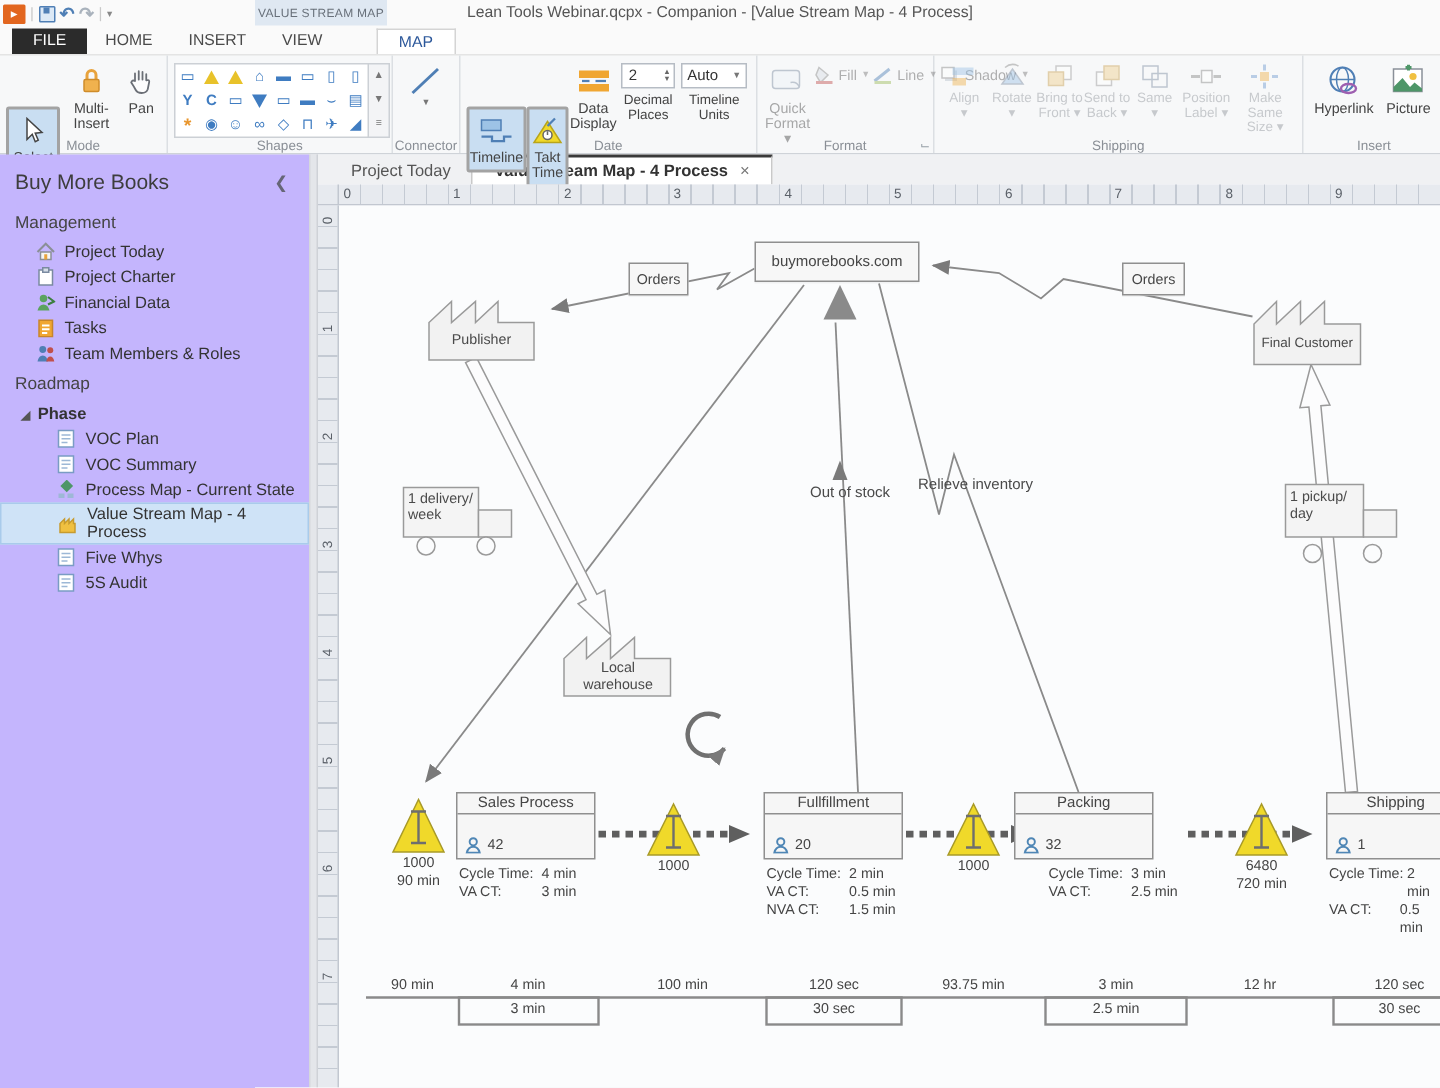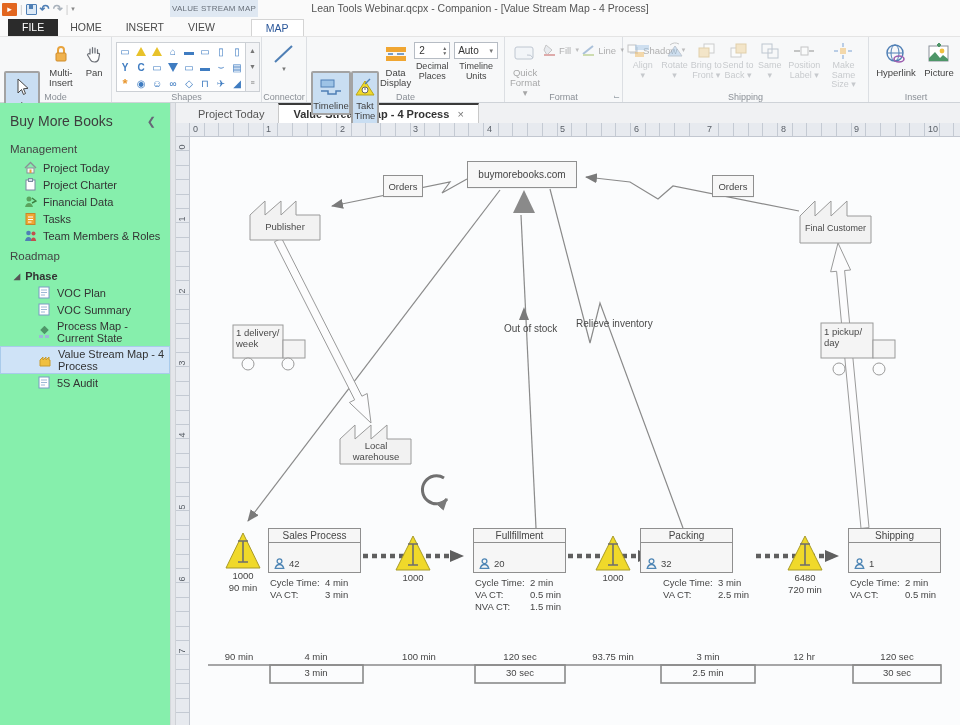--- a/index.html
+++ b/index.html
@@ -56,21 +56,21 @@
   .fmt-stack { display:flex; flex-direction:row; justify-content:flex-start; gap:2px; margin:4px 2px 0; }
   .fmt-row { display:flex; align-items:center; gap:3px; font-size:9.5px; color:#555; }
   .caret { font-size:6px; color:#777; }
   .launcher { position:absolute; right:2px; bottom:1px; font-size:8px; color:#98a0a8; }
 
   .arr-btn { width:34px; display:flex; flex-direction:column; align-items:center; padding:2px 0; }
   .arr-btn .blabel { font-size:9px; color:#8d9298; text-align:center; line-height:9.5px; margin-top:1px; }
 
   
   .main { display:flex; height:622px; }
-  .sidebar { width:170px; background:#86efac; position:relative; padding-top:6px; }
+  .sidebar { width:206px; background:#c4b5fd; position:relative; padding-top:6px; }
   .sb-title { font-size:14px; color:#3d3d3d; padding:4px 10px 8px; }
   .sb-collapse { position:absolute; right:14px; top:12px; color:#667; font-size:11px; }
   .sb-section { font-size:11.5px; color:#444; padding:6px 10px 4px; }
   .sb-item { display:flex; align-items:center; gap:6px; padding:2px 4px 2px 24px; font-size:11px; color:#333; }
   .sb-item svg, .sb-item .uic { flex:0 0 13px; }
   .sb-phase { display:flex; align-items:center; gap:5px; padding:4px 4px 2px 14px; font-size:11px; font-weight:bold; color:#333; }
   .sb-sub { padding-left:38px; }
   .sb-item.sel2 { background:#cfe3f7; border:1px solid #a9cbeb; padding-top:1px; padding-bottom:1px; }
   .tree-arrow { font-size:8px; color:#555; }
 
@@ -463,20 +463,27 @@
       <svg width="12" height="13">
           <polygon points="1,12 1,6 4,3 4,6 7,3 7,6 10,3 10,6 11,6 11,12" fill="#f0c040" stroke="#c79b2e"></polygon>
         </svg>
       <span>Value Stream Map - 4 Process</span>
     </div>
     <div class="sb-item sb-sub">
       <svg width="12" height="13">
           <rect x="1" y="1" width="10" height="11" fill="#fff" stroke="#7a9cc4"></rect>
           <path d="M3,4 h6 M3,6.5 h6 M3,9 h4" stroke="#9db8d6"></path>
         </svg>
+      <span>Five Whys</span>
+    </div>
+    <div class="sb-item sb-sub">
+      <svg width="12" height="13">
+          <rect x="1" y="1" width="10" height="11" fill="#fff" stroke="#7a9cc4"></rect>
+          <path d="M3,4 h6 M3,6.5 h6 M3,9 h4" stroke="#9db8d6"></path>
+        </svg>
       <span>5S Audit</span>
     </div>
   </div>
 
   <div class="splitter"></div>
 
   <div class="content">
     <div class="doc-tabs">
       <span class="dtab" style="margin-left:8px">Project Today</span>
       <span class="dtab active">

